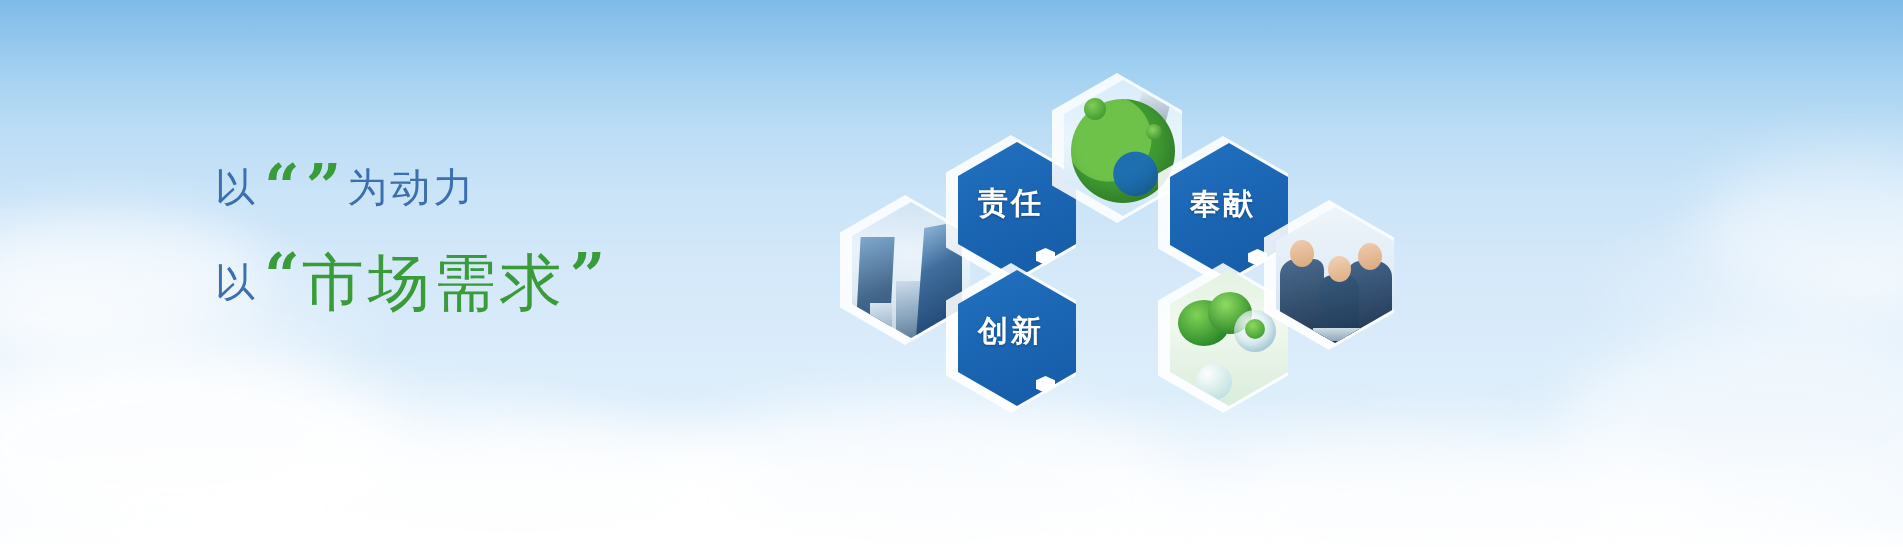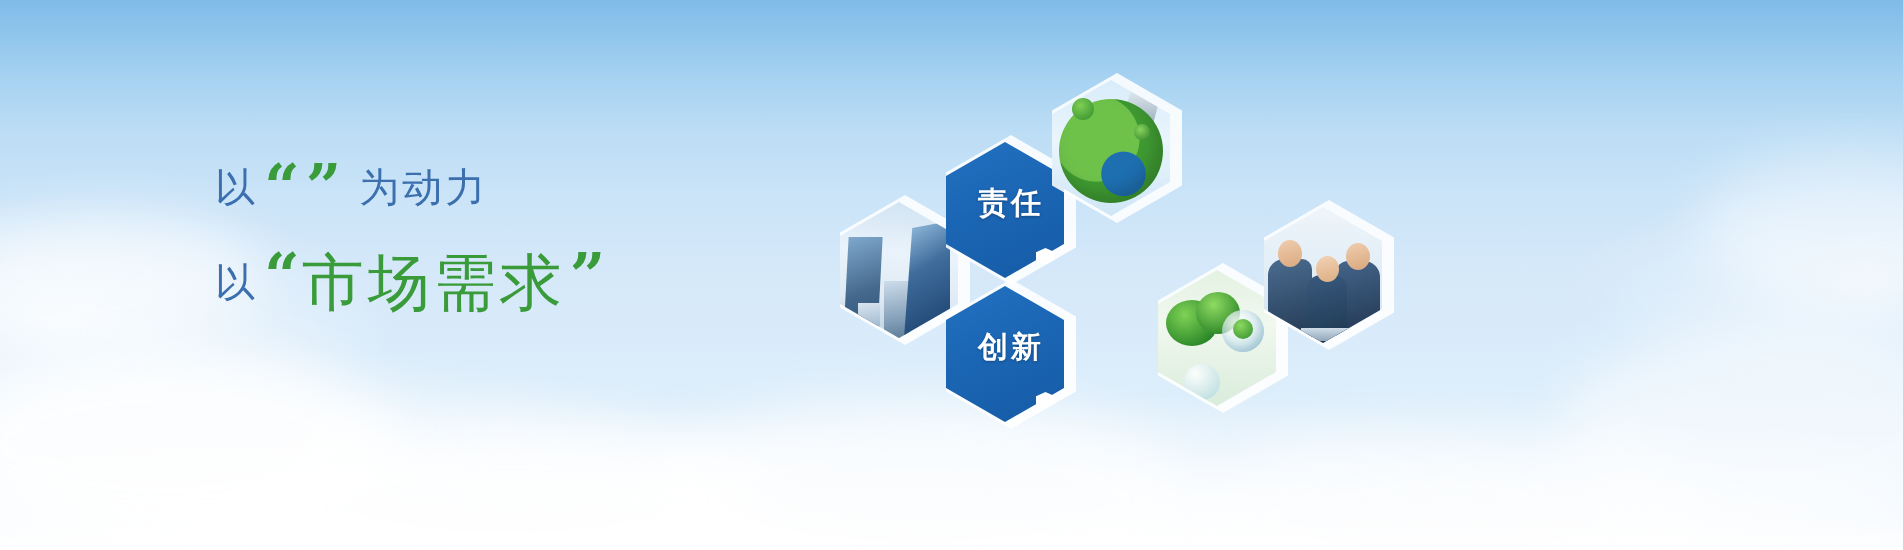--- a/index.html
+++ b/index.html
@@ -36,34 +36,34 @@
   .quote-wrap { display:inline-flex; align-items:flex-start; margin:0 6px; }
   .qmark {
     font-size:62px; color:#3a9b3a; line-height:.78; font-weight:700;
     font-family:"DejaVu Serif","Liberation Serif",serif;
   }
   .q-open { margin-right:2px; }
   .q-close { margin-left:4px; }
   .cn-big {
     font-size:62px; color:#3a9b3a; letter-spacing:4px; font-weight:400; line-height:1;
   }
-  .tail { margin-left:12px;font-family:Liberation Serif, serif; }
+  .tail { margin-left:0;font-family:Liberation Serif, serif; }
 
   
   #cluster { position:absolute; left:820px; top:60px; width:600px; height:340px; }
   .hex {
     position:absolute; width:118px; height:136px;
     clip-path:polygon(50% 0%,100% 25%,100% 75%,50% 100%,0% 75%,0% 25%);
     overflow:hidden;
   }
   .hex-outer {
     position:absolute; width:130px; height:150px;
     clip-path:polygon(50% 0%,100% 25%,100% 75%,50% 100%,0% 75%,0% 25%);
     background:rgba(255,255,255,.88);
-    display:flex; align-items:center; justify-content:flex-start;
+    display:flex; align-items:center; justify-content:flex-end;
   }
   .hex-blue {
     background:linear-gradient(155deg,#2171c0 0%,#1b66b4 45%,#155ba6 100%);
   }
   .hex-label {
     position:relative; z-index:3; color:#fff; font-size:30px; font-weight:700;
     letter-spacing:3px; text-shadow:0 1px 3px rgba(0,0,0,.28);
     display:flex; align-items:center; justify-content:center;
     width:100%; height:100%; padding-bottom:14px;
   }
@@ -231,38 +231,43 @@
         </div>
       </div>
     </div>
 
     <div class="hex-outer" style="left:126px; top:75px;">
       <div class="hex hex-blue"></div>
       <span class="hex-label">责任</span>
       <span class="dot"></span>
     </div>
 
-    <div class="hex-outer" style="left:126px; top:219px;">
+    <div class="hex-outer" style="left:126px; top:203px;">
       <div class="hex hex-blue"></div>
       <span class="hex-label">创新</span>
       <span class="dot"></span>
     </div>
 
     <div class="hex-outer" style="left:232px; top:13px;">
       <div class="hex">
         <div class="ph img-globe">
           <div class="globe-bulb"></div>
           <div class="globe-ball"></div>
           <div class="globe-tree"></div>
           <div class="globe-tree2"></div>
         </div>
       </div>
     </div>
 
 
+    <div class="hex-outer" style="left:338px; top:76px;">
+      <div class="hex hex-blue"></div>
+      <span class="hex-label">奉献</span>
+      <span class="dot"></span>
+    </div>
 
     <div class="hex-outer" style="left:338px; top:203px;">
       <div class="hex">
         <div class="ph img-green">
           <div class="g-bush1"></div>
           <div class="g-bush2"></div>
           <div class="g-ball"></div>
           <div class="g-sprout"></div>
         </div>
       </div>

